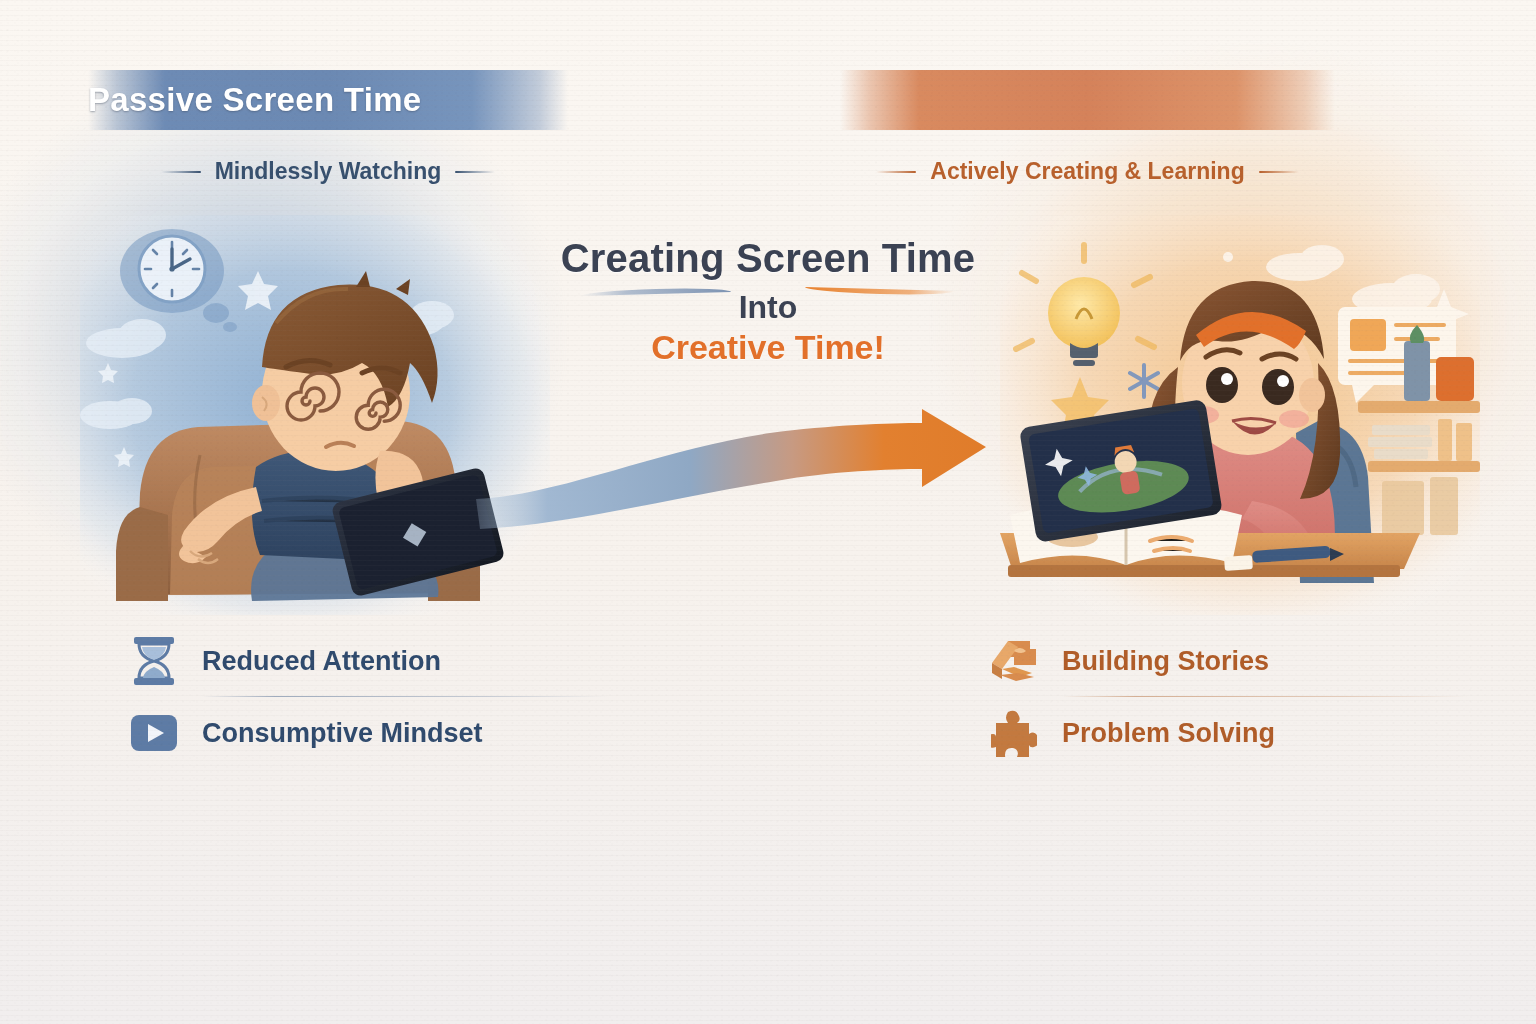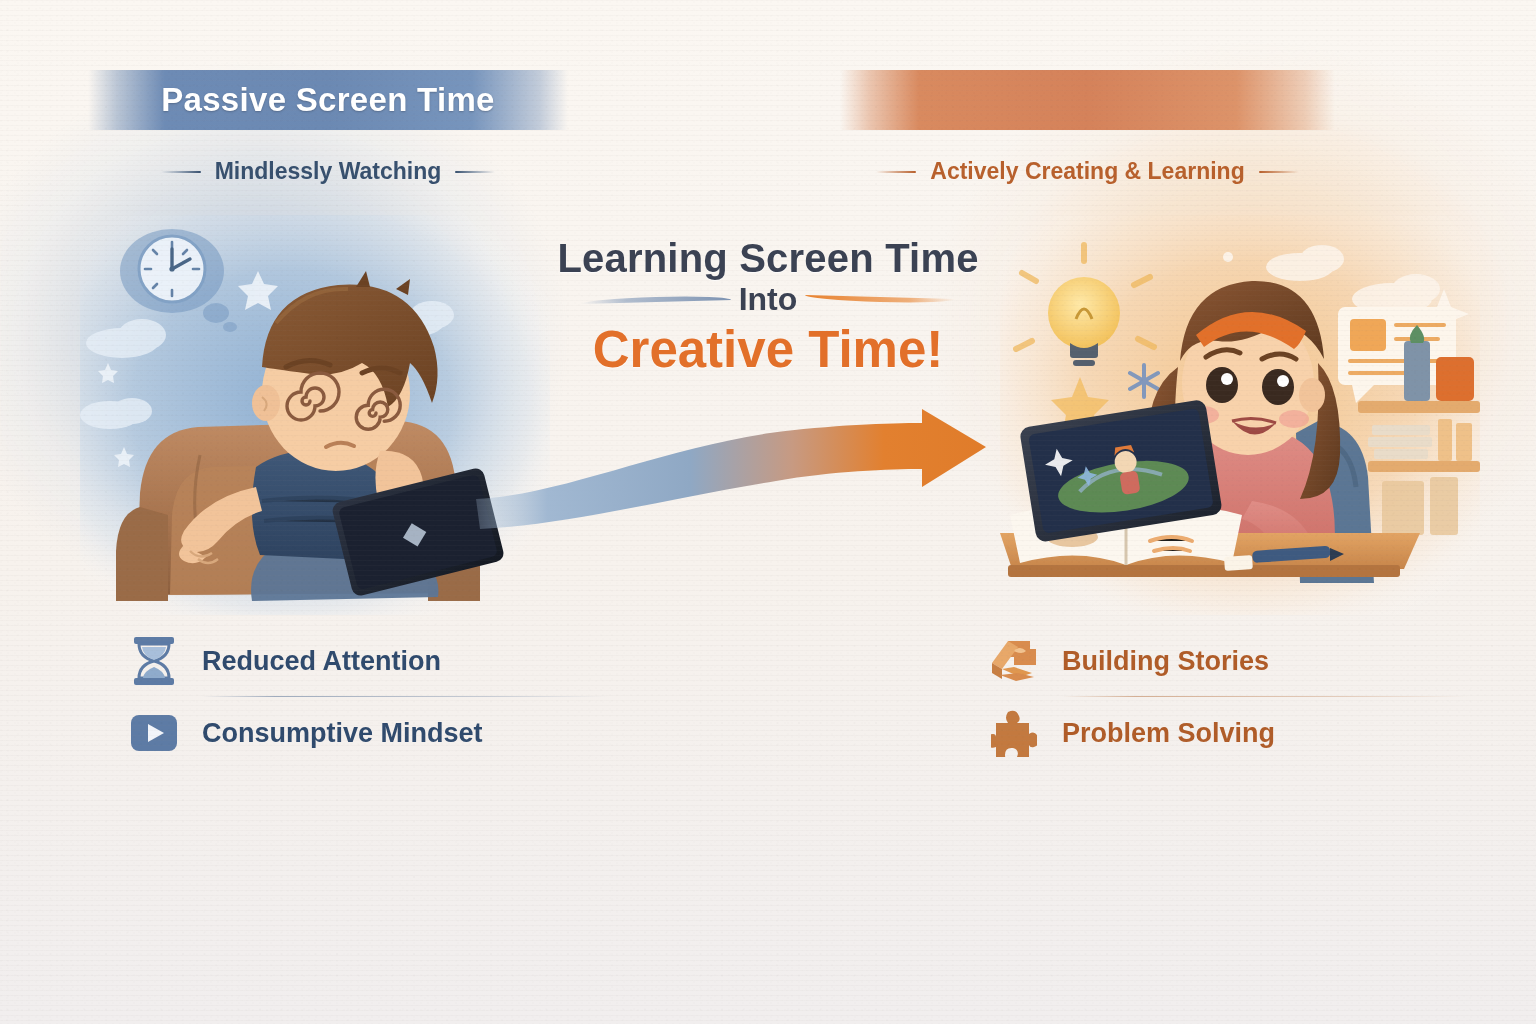--- a/index.html
+++ b/index.html
@@ -45,21 +45,21 @@
   }
   .wash-right{
     right:0;top:40px;width:640px;height:620px;
     background:
       radial-gradient(ellipse 58% 52% at 56% 46%, rgba(240,180,110,.5) 0%, rgba(243,195,140,.3) 44%, rgba(249,222,195,.13) 70%, rgba(255,255,255,0) 88%);
     filter:blur(1px);
   }
 
   
   .banner{
-    position:absolute;height:60px;display:flex;align-items:center;justify-content:center;
+    position:absolute;height:60px;display:flex;align-items:center;
   }
   .banner .brush{
     position:absolute;inset:0;border-radius:2px;
   }
   .banner-left .brush{
     background:linear-gradient(90deg,
       rgba(110,140,180,0) 0%, rgba(110,140,180,.45) 6%,
       #6d8bb5 16%, #6b89b3 50%, #7795bd 80%,
       rgba(125,152,190,.45) 94%, rgba(125,152,190,0) 100%);
   }
@@ -92,36 +92,36 @@
 
   
   .headline{
     position:absolute;left:468px;top:236px;width:600px;text-align:center;z-index:9;
   }
   .hl-1{
     font-size:40px;font-weight:bold;color:#3b4253;letter-spacing:.2px;
     text-shadow:0 1px 1px rgba(255,255,255,.8);
   }
   .hl-2-row{
-    display:flex;align-items:center;justify-content:center;gap:8px;margin-top:0;
+    display:flex;justify-content:center;gap:8px;margin-top:8px;
   }
   .swoosh{height:5px;width:150px;}
   .swoosh.l{
     background:linear-gradient(90deg, rgba(120,145,180,0) 0%, rgba(120,145,180,.55) 30%, #7d93b2 100%);
     border-radius:50%/100% 100% 0 0;
     transform:rotate(-1.6deg);
   }
   .swoosh.r{
     background:linear-gradient(90deg, #e8822f 0%, rgba(232,130,47,.6) 70%, rgba(232,130,47,0) 100%);
     border-radius:50%/0 0 100% 100%;
     transform:rotate(1.6deg);
   }
   .hl-2{font-size:32px;font-weight:bold;color:#3b4253;}
   .hl-3{
-    font-size:51px;font-weight:bold;color:#e2702a;margin-top:2px;
+    font-size:34px;font-weight:bold;color:#e2702a;margin-top:2px;
     text-shadow:0 1px 1px rgba(255,255,255,.8);
   }
 
   
   .scene{position:absolute;overflow:hidden;}
   .scene-left{left:80px;top:215px;width:470px;height:400px;}
   .scene-right{left:1000px;top:215px;width:480px;height:400px;}
 
   
   .arrow{position:absolute;left:470px;top:395px;width:540px;height:140px;z-index:8;}
@@ -470,21 +470,21 @@
     <div class="brush"></div>
   </div>
 
   <div class="subtitle sub-right">
     <span class="dash"></span>
     <span>Actively Creating &amp; Learning</span>
     <span class="dash r"></span>
   </div>
 
   <div class="headline">
-    <div class="hl-1">Learning Screen Time</div>
+    <div class="hl-1">Creating Screen Time</div>
     <div class="hl-2-row">
       <span class="swoosh l"></span>
       <span class="hl-2">Into</span>
       <span class="swoosh r"></span>
     </div>
     <div class="hl-3">Creative Time!</div>
   </div>
 
   <div class="list list-left">
     <div class="li">

